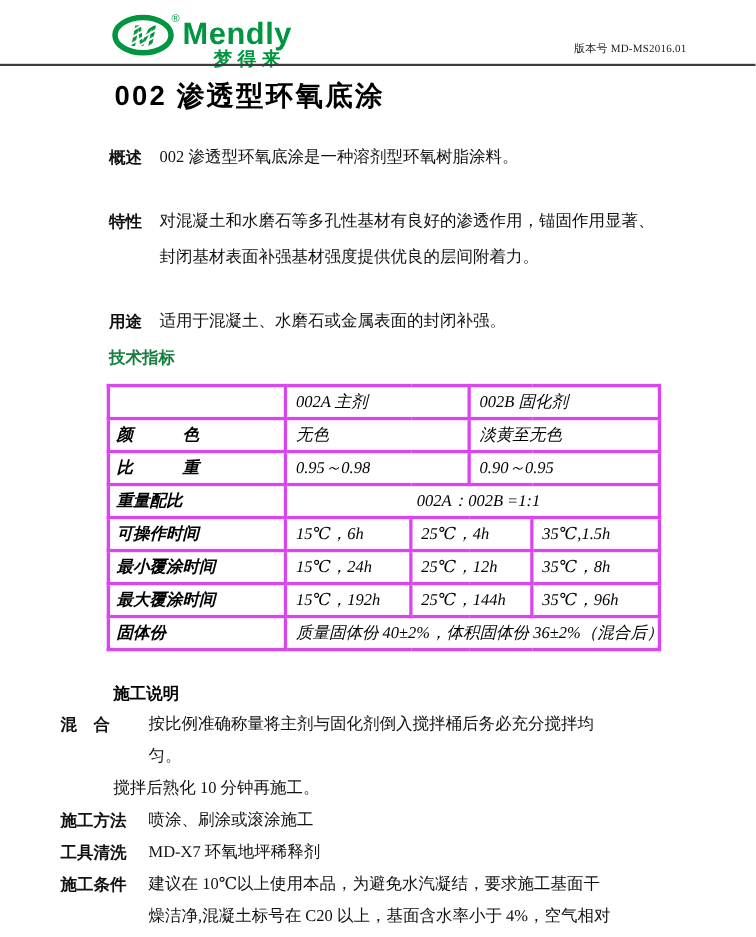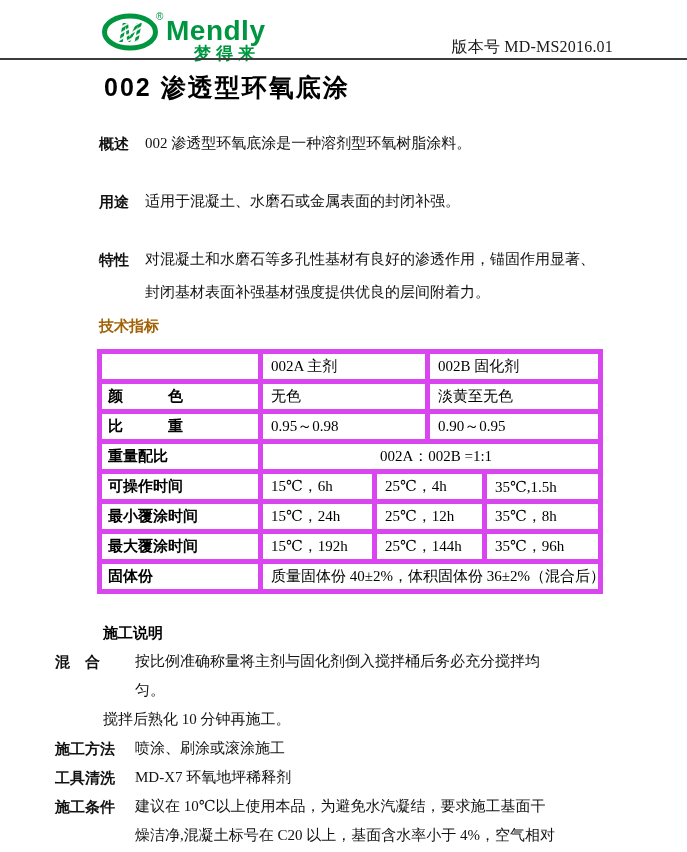--- a/index.html
+++ b/index.html
@@ -7,50 +7,50 @@
   body {
     width:687px; height:852px; position:relative;
     color:#111; font-family:"Liberation Serif","DejaVu Serif",serif;
     overflow:hidden;
   }
   .sansb { font-family:"Liberation Sans","DejaVu Sans",sans-serif; font-weight:bold; }
 
   
   .logo-svg { position:absolute; left:100px; top:6px; }
   .version {
-    position:absolute; top:37px; right:74px;
-    font-size:16px; color:#1a1a1a; letter-spacing:0.2px;
+    position:absolute; top:37px; right:63px;
+    font-size:10px; color:#1a1a1a; letter-spacing:0.2px;
   }
   .header-rule {
     position:absolute; top:58px; left:0; width:687px; height:0;
     border-top:2px solid #3c3c3c;
   }
 
   
   .main { position:absolute; top:62px; left:0; width:687px; }
   h1.page-title {
     margin:10px 0 0 104px; font-size:25px; line-height:30px;
     font-family:"Liberation Sans","DejaVu Sans",sans-serif; font-weight:bold;
     letter-spacing:2px; color:#000;
   }
 
   .sec-top { margin-top:18px; font-size:15px; }
   .prow { display:flex; margin-left:99px; line-height:33px;margin-top:25px; }
   .prow .lbl { width:46px; flex:none; }
   .prow .txt { width:452px; }
 
-  h2.tech-heading { margin-left:99px; font-size:15px; line-height:33px; color:#a16207; }
+  h2.tech-heading { margin-left:99px; font-size:15px; line-height:33px; color:#15803d; }
 
   table.spec {
     margin:7px 0 0 97px; border-collapse:collapse; width:501px;
     font-size:15px; color:#000; table-layout:fixed;
   }
   table.spec td {
-    border:5px solid #d946ef; height:30px; padding:0 2px 0 8px;
-    vertical-align:middle; overflow:hidden; white-space:nowrap;
+    border:3px solid #d946ef; height:30px; padding:0 2px 0 8px;
+    vertical-align:middle; overflow:hidden; white-space:nowrap;font-style:italic;
   }
   table.spec td.lblcell { padding-left:6px; }
   table.spec td.ctr { text-align:center; padding-left:13px; }
 
   .sec-bottom { margin-top:24px; font-size:15px; }
   h2.cons-heading { margin-left:103px; font-size:15px; line-height:29px; color:#000; }
   .brow { display:flex; margin-left:55px; line-height:29px; }
   .brow .lbl { width:80px; flex:none; }
   .brow .txt { width:420px; }
   .cont-line { margin-left:103px; line-height:29px; width:500px; }
@@ -79,26 +79,26 @@
 <div class="main">
 
   <h1 class="page-title">002 渗透型环氧底涂</h1>
 
   <div class="sec-top">
     <div class="prow">
       <span class="lbl sansb">概述</span>
       <span class="txt">002 渗透型环氧底涂是一种溶剂型环氧树脂涂料。</span>
     </div>
     <div class="prow">
+      <span class="lbl sansb">特性</span>
+      <span class="txt">对混凝土和水磨石等多孔性基材有良好的渗透作用，锚固作用显著、封闭基材表面补强基材强度提供优良的层间附着力。</span>
+    </div>
+    <div class="prow">
       <span class="lbl sansb">用途</span>
       <span class="txt">适用于混凝土、水磨石或金属表面的封闭补强。</span>
-    </div>
-    <div class="prow">
-      <span class="lbl sansb">特性</span>
-      <span class="txt">对混凝土和水磨石等多孔性基材有良好的渗透作用，锚固作用显著、封闭基材表面补强基材强度提供优良的层间附着力。</span>
     </div>
     <h2 class="tech-heading sansb">技术指标</h2>
   </div>
 
   <table class="spec">
     <colgroup>
       <col style="width:161px">
         <col style="width:114px">
         <col style="width:53px">
       <col style="width:57px">

